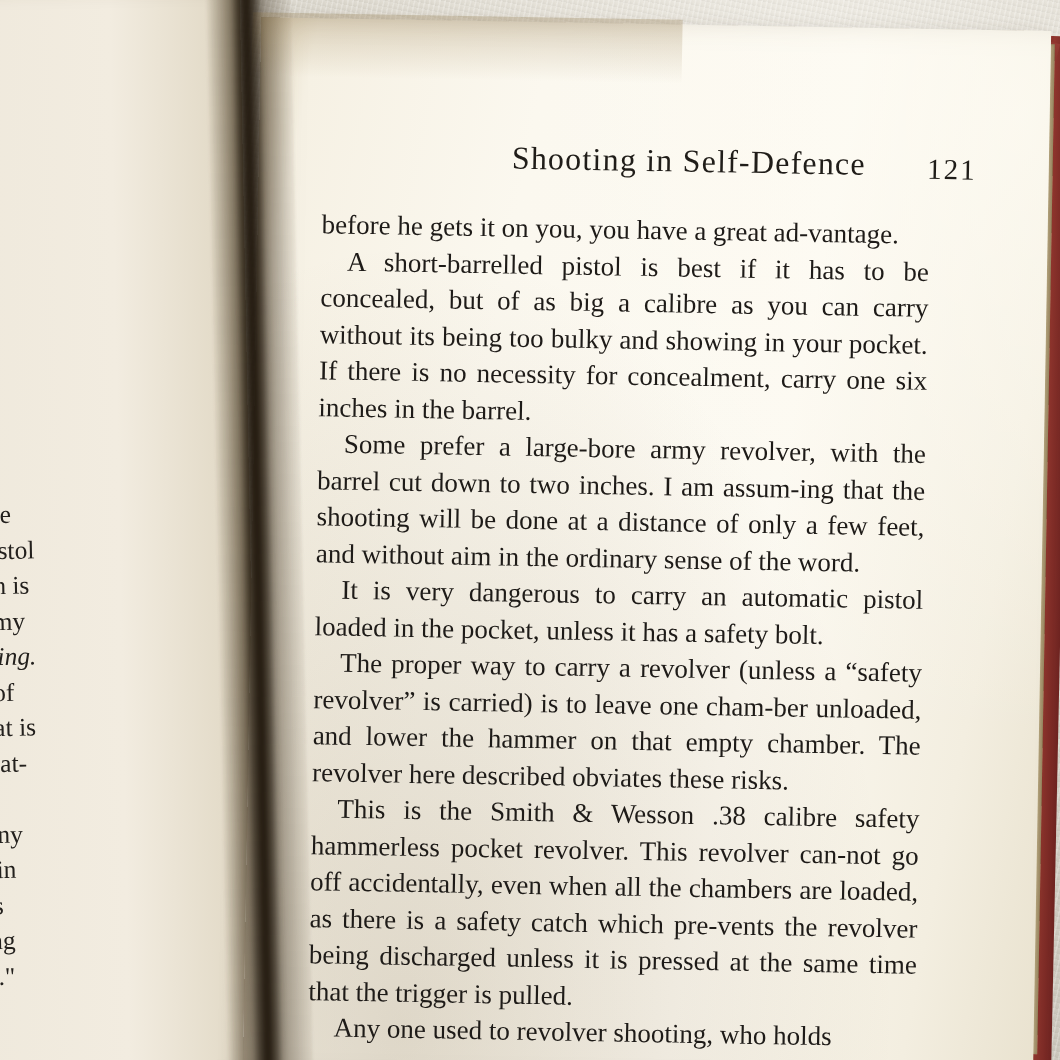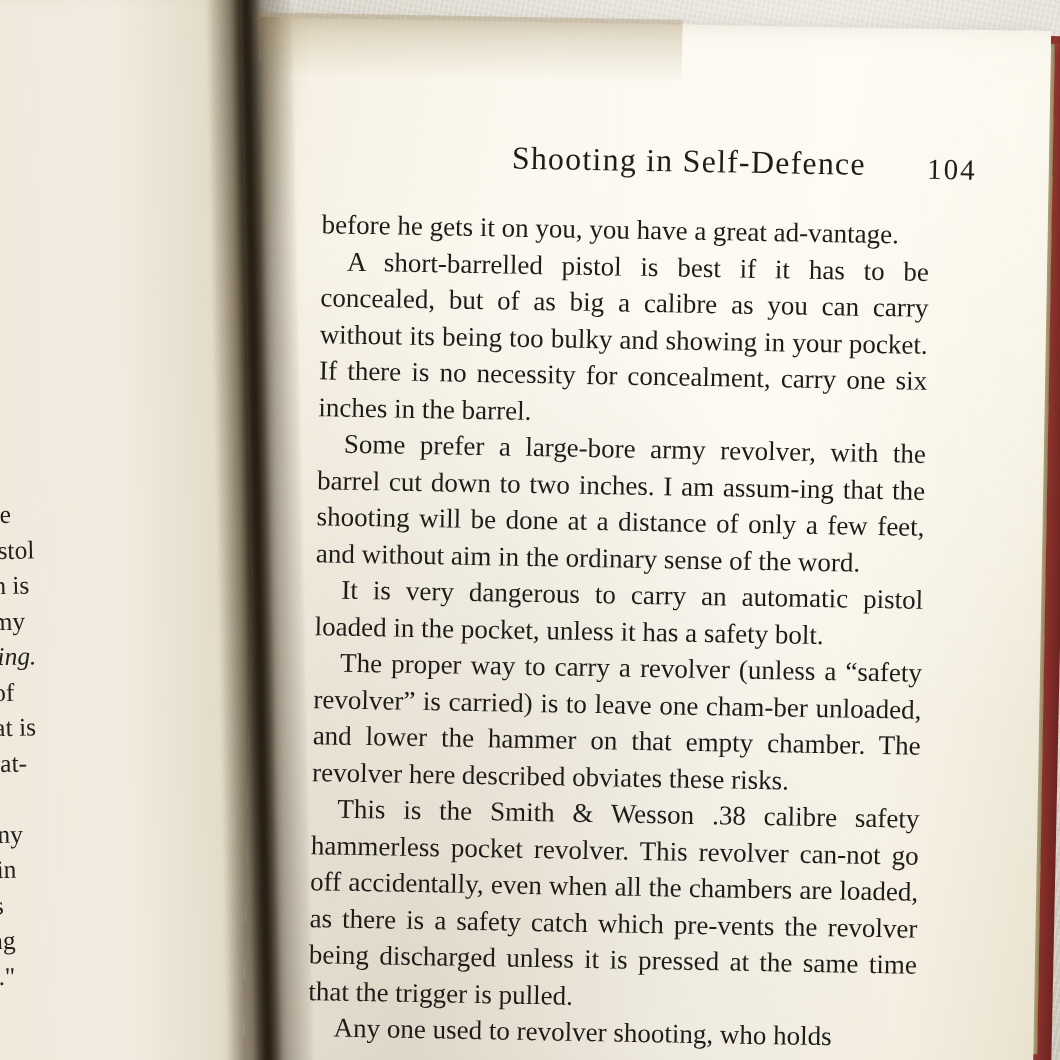--- a/index.html
+++ b/index.html
@@ -235,21 +235,21 @@
       <p>ly or having it in</p>
       <p>es.  As Polonius</p>
       <p>uarrel, but being</p>
       <p>beware of thee."</p>
       <p>everything de-</p>
     </div>
   </div>
 
   <div class="page-right">
     <div class="headline">Shooting in Self-Defence</div>
-    <div class="folio">104</div>
+    <div class="folio">121</div>
 
     <div class="textcol">
       <p>before  he  gets  it  on  you,  you  have  a  great  ad-vantage.</p>
       <p class="ind">A  short-barrelled  pistol  is  best  if  it  has  to  be concealed,  but  of  as  big  a  calibre  as  you  can  carry without  its  being  too  bulky  and  showing  in  your pocket.   If  there  is  no  necessity  for  concealment, carry one six inches in the barrel.</p>
       <p class="ind">Some  prefer  a  large-bore  army  revolver,  with the  barrel  cut  down  to  two  inches.   I  am  assum-ing  that  the  shooting  will  be  done  at  a  distance of  only  a  few  feet,  and  without  aim  in  the  ordinary sense of the word.</p>
       <p class="ind">It is very dangerous to carry an automatic pistol loaded  in  the  pocket,  unless  it  has  a  safety  bolt.</p>
       <p class="ind">The  proper  way  to  carry  a  revolver  (unless  a “safety  revolver”  is  carried)  is  to  leave  one  cham-ber  unloaded,  and  lower  the  hammer  on  that  empty chamber.   The  revolver  here  described  obviates these risks.</p>
       <p class="ind">This  is  the  Smith  &amp;  Wesson  .38  calibre  safety hammerless  pocket  revolver.   This  revolver  can-not  go  off  accidentally,  even  when  all  the  chambers are  loaded,  as  there  is  a  safety  catch  which  pre-vents  the  revolver  being  discharged  unless  it  is pressed  at  the  same  time  that  the  trigger  is  pulled.</p>
       <p class="ind">Any  one  used  to  revolver  shooting,  who  holds</p>
     </div>

